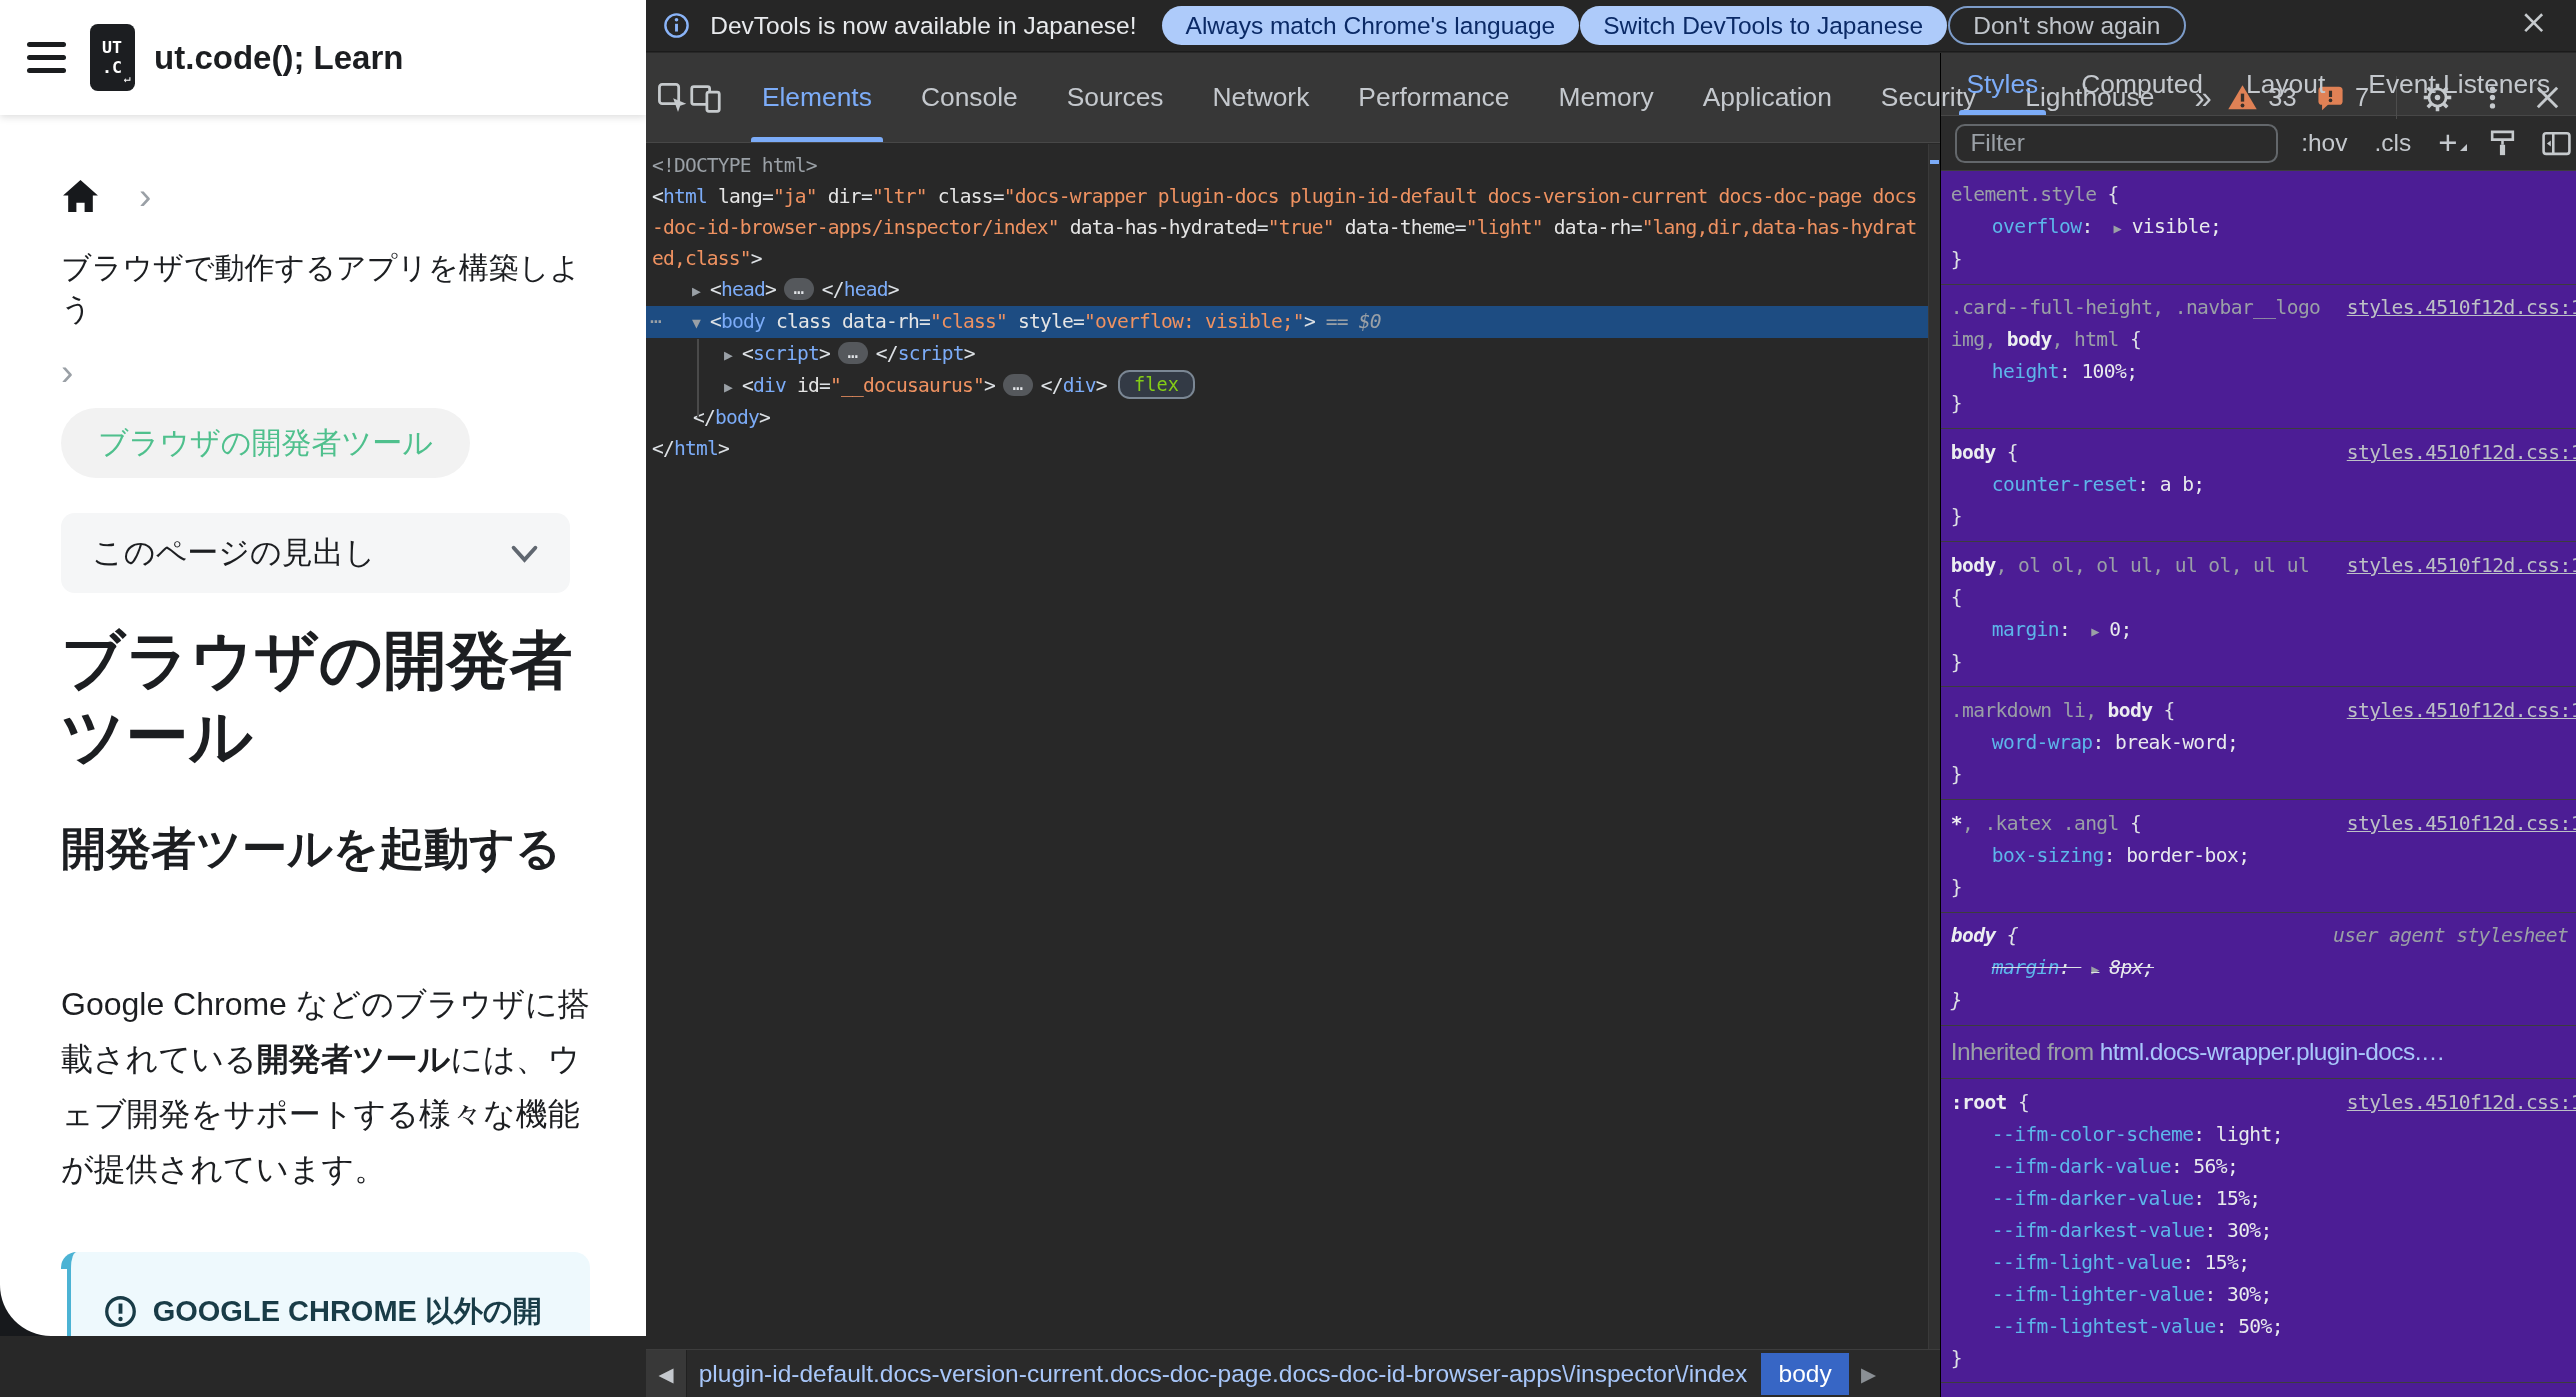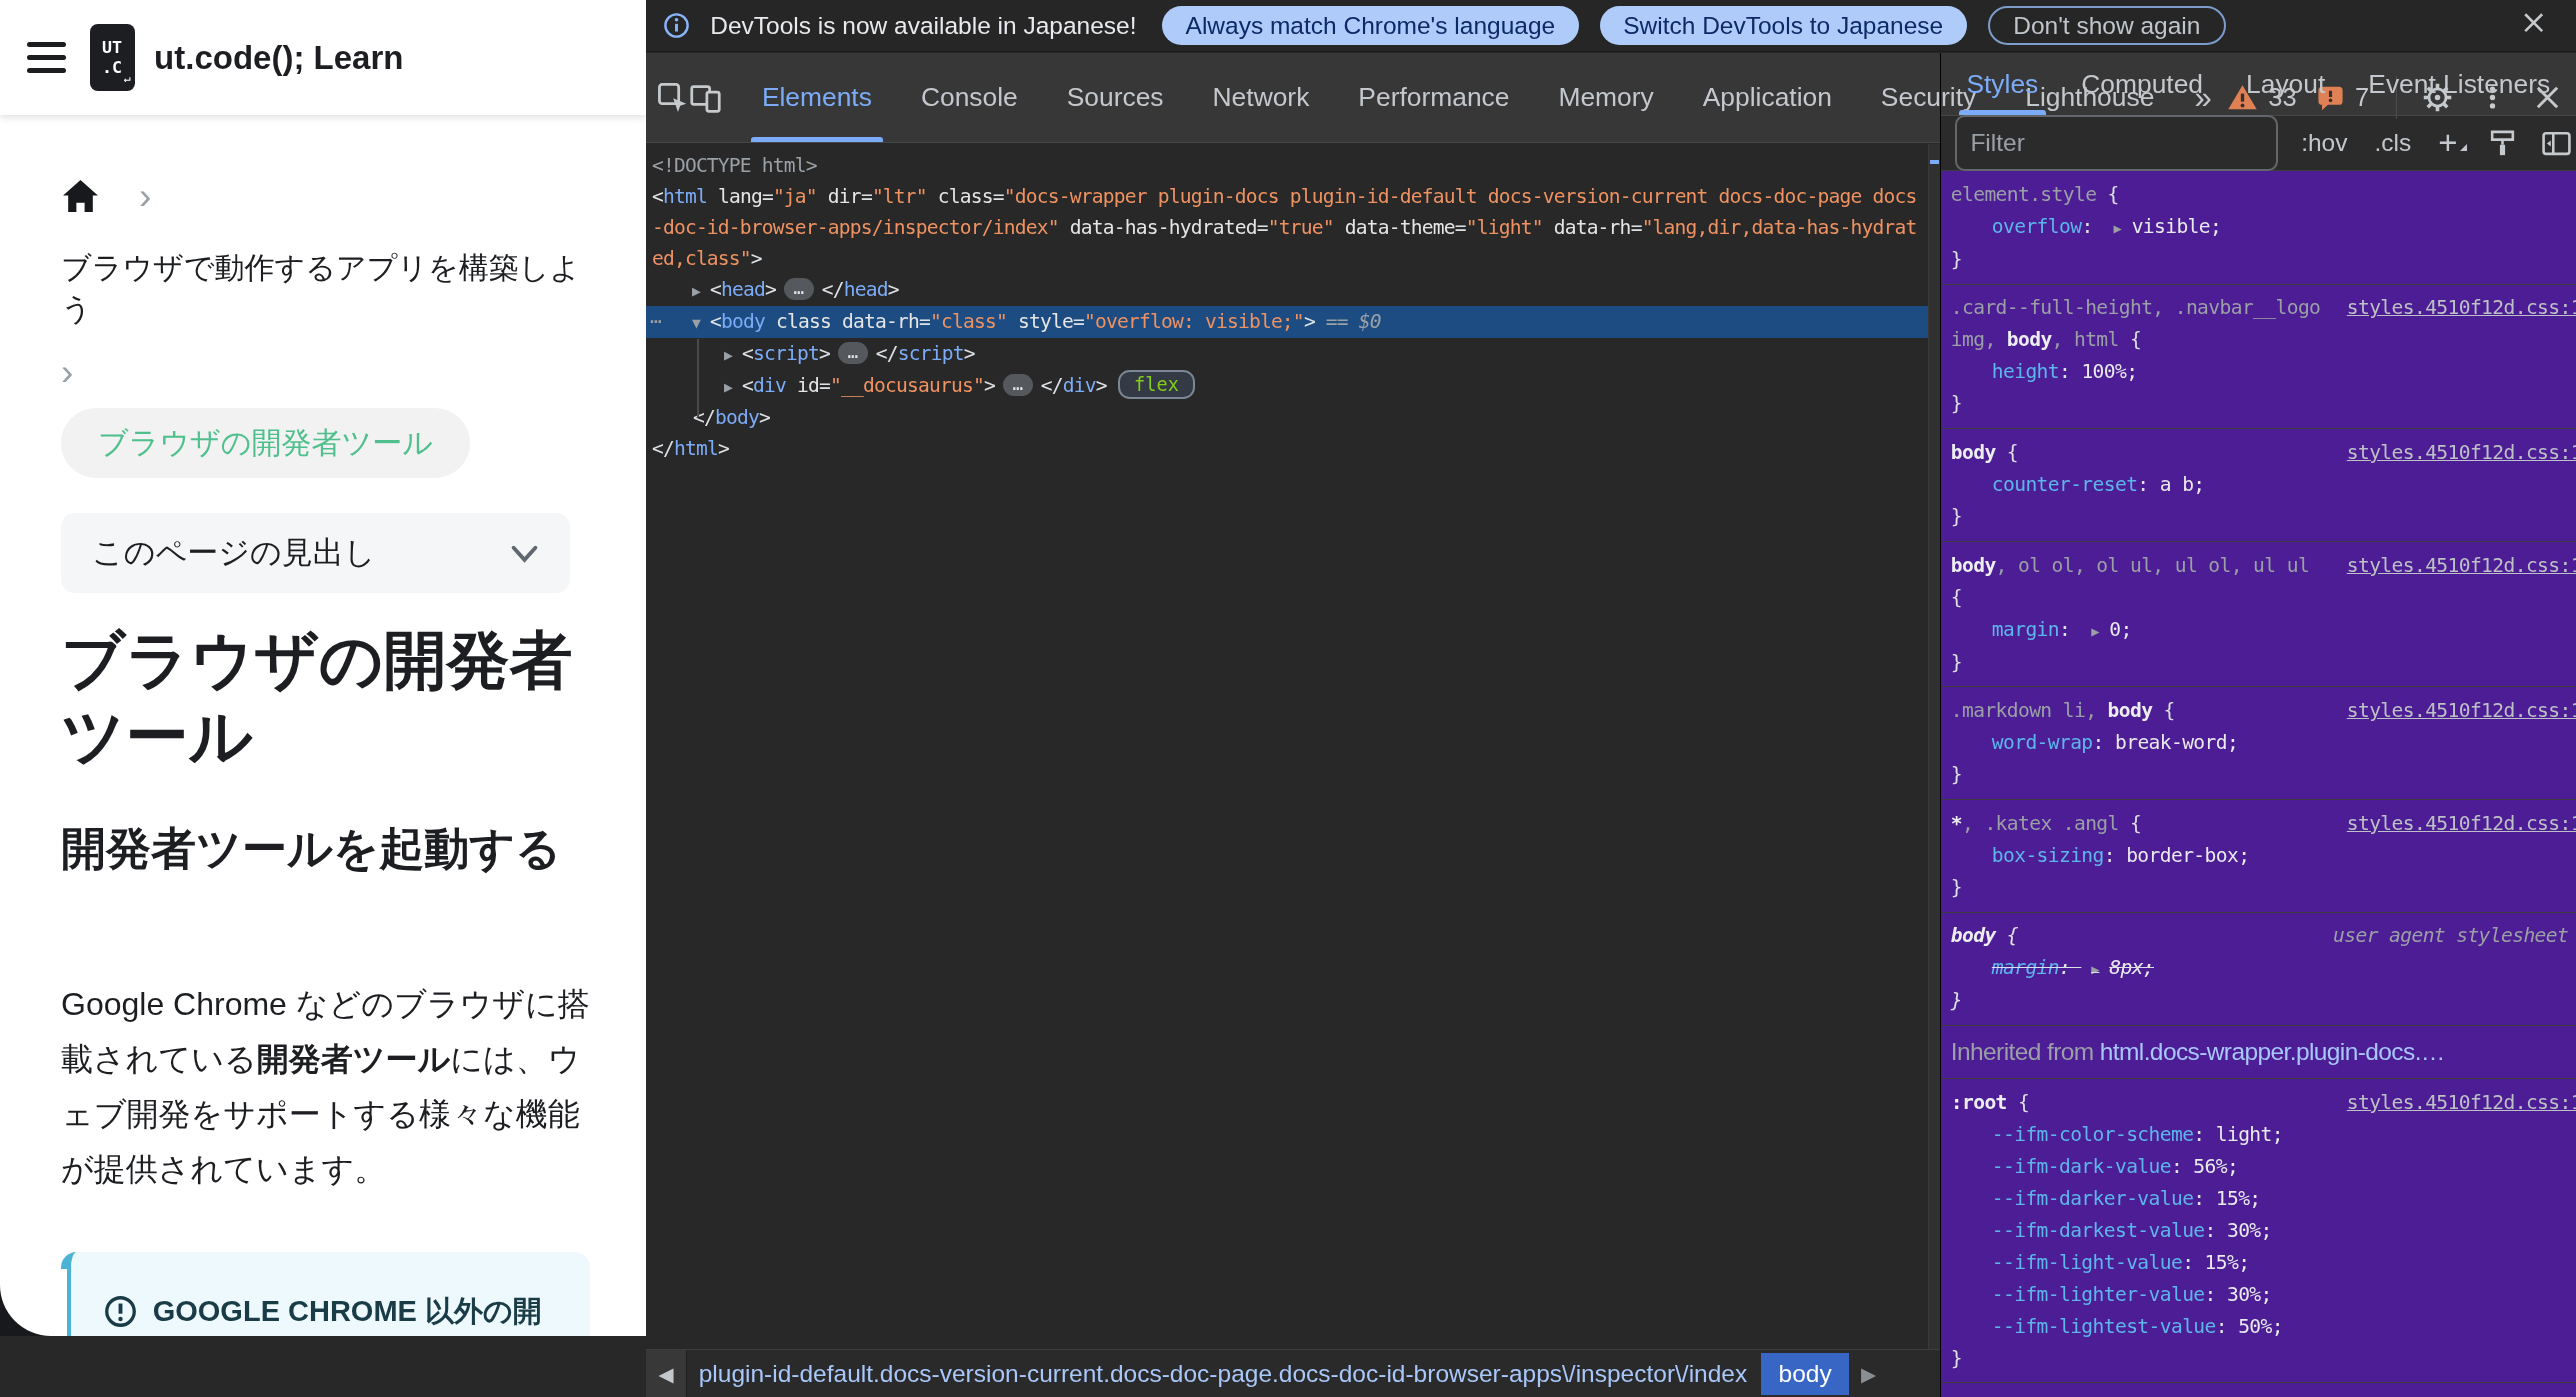--- a/index.html
+++ b/index.html
@@ -90,21 +90,21 @@
   .cb-path { color:#a8c7fa; font-size:24.5px; margin-left:11.7px; white-space:nowrap; }
   .cb-chip { background:#3766c5; color:#fff; font-size:24.5px; padding:6.9px 17.6px; margin-left:13.7px; white-space:nowrap; cursor:pointer; }
   .cb-next { color:#8a8f94; font-size:19.6px; margin-left:11.7px; }
 
   .styles-col { flex:1; display:flex; flex-direction:column; background:#4c1d95; overflow:hidden; }
   .stabs { height:63px; background:#373737; border-bottom:1px solid #474747; display:flex; align-items:stretch; padding-left:3.9px; }
   .stabs .tab { font-size:26.4px; padding:0 21.5px; }
   .stabs .more-chev { margin-left:auto; margin-right:9.8px; }
   .filterrow { height:55px; background:#2b2b2b; border-bottom:1px solid #3d3d3d;
     display:flex; align-items:center; gap:23.5px; padding:0 13.7px; }
-  .finput { width:323px; height:56px; background:transparent; border:2px solid #63676b; border-radius:9.8px;
+  .finput { width:323px; height:39px; background:transparent; border:2px solid #63676b; border-radius:9.8px;
     color:#c9ced3; font-size:24.5px; padding:0 13.7px; outline:none; font-family:inherit; }
   .finput::placeholder { color:#9aa0a6; }
   .ftool { color:#c4c8cd; font-size:24.5px; cursor:pointer; position:relative; }
   .ftool.plus { font-size:33px; line-height:19.6px; }
   .ftool.plus::after { content:''; position:absolute; right:-9.8px; bottom:2px;
     border-left:7.8px solid transparent; border-bottom:7.8px solid #c4c8cd; }
 
   .rules { flex:1; overflow:hidden; font-family:"DejaVu Sans Mono",monospace; font-size:19.6px;
     letter-spacing:-0.6px; line-height:32px; color:#dde1e5; }
   .rule { padding:7.8px 0 7.8px 9.8px; border-bottom:1px solid #3d3d3d; overflow:hidden; }
@@ -182,21 +182,21 @@
 
   <section class="devtools">
 
     <div class="infobar">
       <svg width="29" height="29" viewBox="0 0 24 24">
         <circle cx="12" cy="12" r="9.2" fill="none" stroke="#8ab4f8" stroke-width="2"></circle>
         <line x1="12" y1="10.6" x2="12" y2="17" stroke="#8ab4f8" stroke-width="2.4"></line>
         <circle cx="12" cy="7.2" r="1.5" fill="#8ab4f8"></circle>
       </svg>
       <span class="msg">DevTools is now available in Japanese!</span>
-      <span id="ib-buttons" style="display:flex;gap:21px;align-items:center">
+      <span id="ib-buttons" style="display:flex;gap:1px;align-items:center">
           <span class="ib-pill">Always match Chrome's language</span>
           <span class="ib-pill">Switch DevTools to Japanese</span>
           <span class="ib-ghost">Don't show again</span>
         </span>
       <span class="ib-close">
         <svg width="25.4" height="25.4" viewBox="0 0 24 24">
             <line x1="4" y1="4" x2="20" y2="20" stroke="#c6cacd" stroke-width="2.4"></line>
             <line x1="20" y1="4" x2="4" y2="20" stroke="#c6cacd" stroke-width="2.4"></line>
           </svg>
       </span>

